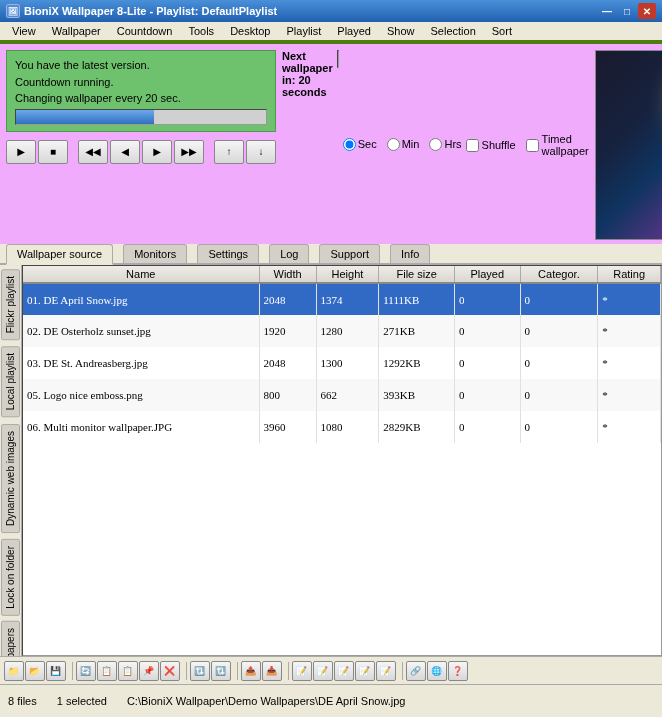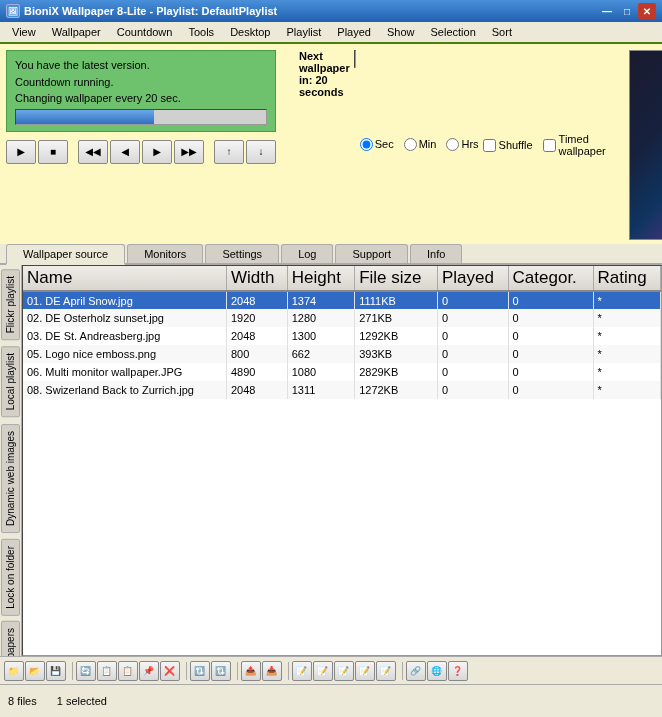--- a/index.html
+++ b/index.html
@@ -26,40 +26,40 @@
     }
     .title-btn.close { background: #c0392b; }
 
     
     #menubar {
       background: #ece9d8;
       height: 22px;
       display: flex;
       align-items: center;
       padding: 8px 4px;
-      border-bottom: 2px solid #4d7c0f;
+      border-bottom: 4px solid #4d7c0f;
     }
     .menu-item {
       padding: 2px 8px;
       cursor: pointer;
       font-size: 11px;
       color: #000;
       border-radius: 2px;
     }
 
     
     #main { display: flex; flex-direction: column; height: calc(717px - 22px - 22px); }
 
     
     #top-panel {
       display: flex;
       height: 200px;
       padding: 6px;
-      gap: 23px;
-      background: #fef9c3;
+      gap: 6px;
+      background: #f0abfc;
     }
 
     
     #info-panel {
       flex: 1;
       display: flex;
       flex-direction: column;
       gap: 4px;
     }
 
@@ -166,27 +166,27 @@
     }
 
     
     #tab-bar {
       display: flex;
       background: #ece9d8;
       border-bottom: 2px solid #aaa;
       padding: 0 0 0 6px;
     }
     .tab {
-      padding: 3px 16px;
+      padding: 3px 10px;
       border: 1px solid #aaa;
       border-bottom: none;
       background: #d4d0c8;
       cursor: pointer;
       font-size: 11px;
-      margin-right: 2px;
+      margin-right: 10px;
       border-radius: 3px 3px 0 0;
     }
     .tab.active {
       background: #ece9d8;
       border-bottom: 2px solid #ece9d8;
       margin-bottom: -2px;
       z-index: 1;
       position: relative;
     }
 
@@ -243,30 +243,31 @@
     table {
       width: 100%;
       border-collapse: collapse;
       font-size: 11px;
     }
     thead tr {
       background: linear-gradient(to bottom, #f0ede8, #d8d5ce);
     }
     thead th {
       padding: 2px 4px;
-      text-align: left;
+      text-align: center;
       border-right: 1px solid #aaa;
       border-bottom: 2px solid #888;
       font-weight: normal;
       white-space: nowrap;
       cursor: pointer;
-      font-size: 17px;
+      font-size: 11px;
     }
     tbody tr {
-      height: 18px;
+      height: 32px;
+      font-family: Liberation Serif, serif;
     }
     tbody tr:nth-child(even) { background: #f8f8f8; }
     tbody tr.selected { background: #316ac5; color: white; }
     tbody td {
       padding: 1px 4px;
       border-right: 1px solid #e0e0e0;
       white-space: nowrap;
       overflow: hidden;
     }
 
@@ -460,32 +461,23 @@
                 <td>05. Logo nice emboss.png</td>
                 <td>800</td>
                 <td>662</td>
                 <td>393KB</td>
                 <td>0</td>
                 <td>0</td>
                 <td>*</td>
               </tr>
               <tr>
                 <td>06. Multi monitor wallpaper.JPG</td>
-                <td>4890</td>
+                <td>3960</td>
                 <td>1080</td>
                 <td>2829KB</td>
-                <td>0</td>
-                <td>0</td>
-                <td>*</td>
-              </tr>
-              <tr>
-                <td>08. Swizerland Back to Zurrich.jpg</td>
-                <td>2048</td>
-                <td>1311</td>
-                <td>1272KB</td>
                 <td>0</td>
                 <td>0</td>
                 <td>*</td>
               </tr>
             </tbody>
         </table>
       </div>
     </div>
   </div>
 
@@ -513,15 +505,16 @@
       <div class="tb-btn">📝</div>
       <div class="tb-sep"></div>
       <div class="tb-btn">🔗</div>
       <div class="tb-btn">🌐</div>
       <div class="tb-btn">❓</div>
     </div>
 
   <div id="status-bar">
     <span>8 files</span>
     <span>1 selected</span>
+    <span>C:\BioniX Wallpaper\Demo Wallpapers\DE April Snow.jpg</span>
   </div>
 
 </div>
 
 </body></html>

